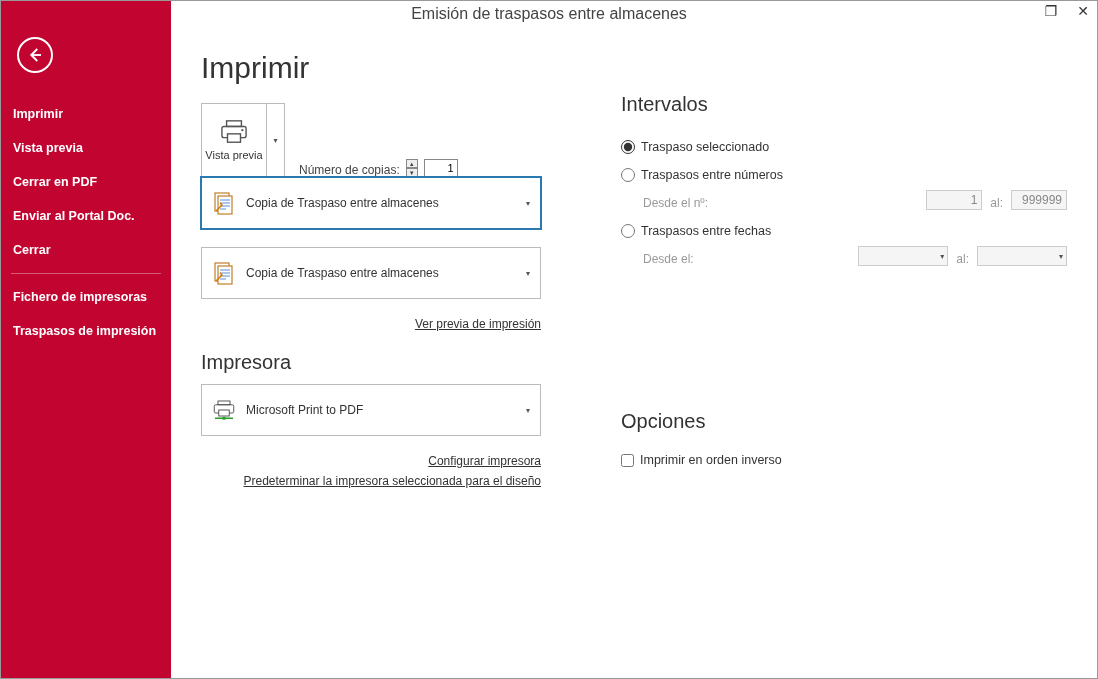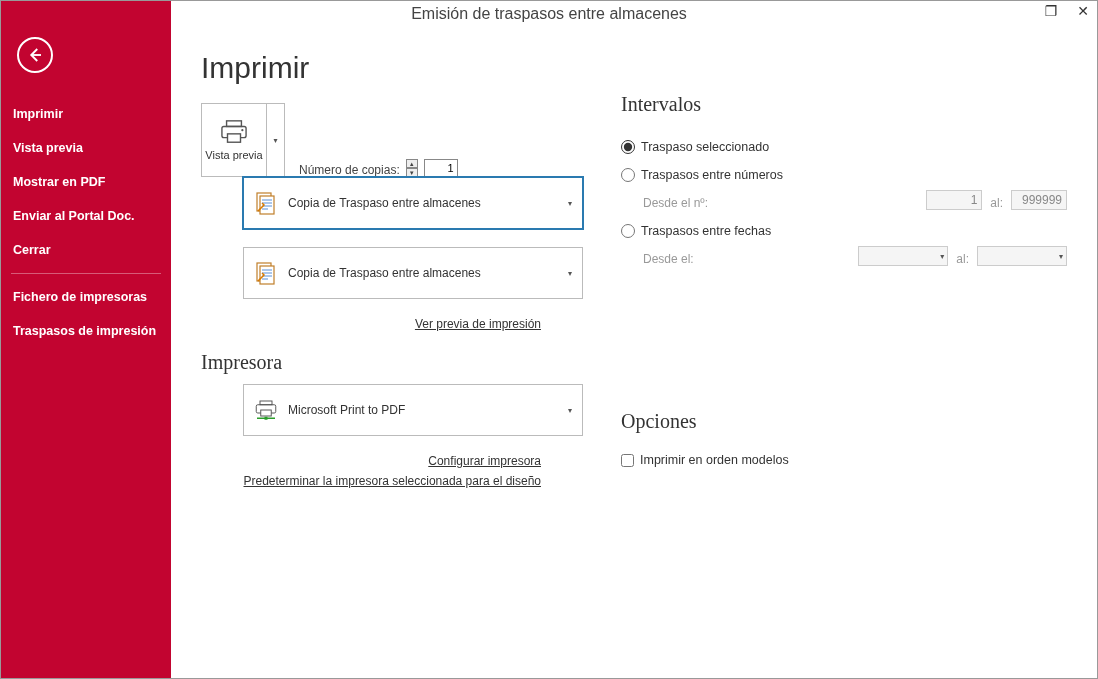--- a/index.html
+++ b/index.html
@@ -20,37 +20,37 @@
 .sidebar-item { padding: 10px 12px; font-size: 12.5px; font-weight: 600; cursor: pointer; }
 .sidebar-hr { border: none; border-top: 1px solid rgba(255,255,255,0.35); margin: 6px 10px; }
 
 
 .main { flex: 1; padding: 50px 30px 20px 30px; display: flex; gap: 0; position: relative; }
 .left-col { width: 390px; }
 .preview-col { width: 140px; margin-left:-20px; }
 .right-col { flex: 1; padding-left: 30px; }
 
 h1.page-title { font-size: 30px; font-weight: 300; color: #333; margin-bottom: 18px; }
-h2.section { font-size: 20px; font-weight: 400; color: #333; margin-bottom: 10px; margin-top: 20px; font-family: Liberation Serif, serif;}
+h2.section { font-size: 20px; font-weight: 400; color: #333; margin-bottom: 10px; margin-top: 20px;}
 
 
 .preview-row { display: flex; align-items: flex-end; gap: 14px; }
 .preview-btn { border: 1px solid #bbb; width: 84px; height: 74px; display: flex; position:relative;}
 .preview-btn .pb-body{ flex:1; display:flex; flex-direction:column; align-items:center; justify-content:center; gap:4px;}
 .preview-btn .pb-drop{ width:18px; border-left:1px solid #bbb; display:flex; align-items:center; justify-content:center; font-size:8px; color:#555;}
 .preview-btn svg.printer { width: 30px; height: 26px; }
 .preview-btn .pb-label { font-size: 11px; color: #333; }
 
 .copies-row { display:flex; align-items:flex-end; gap:6px; font-size:12px; color:#444; }
 .copies-row input { width: 34px; height:18px; font-size:11px; text-align:right; padding-right:3px; border:1px solid #888;}
 .spinner { display:flex; flex-direction:column;}
 .spinner span{ width:12px; height:9px; border:1px solid #888; font-size:6px; display:flex; align-items:center; justify-content:center; background:#eee; cursor:pointer;}
 
 
-.combo-row { border: 1px solid #bbb; height: 52px; display: flex; align-items: center; padding: 0 10px; gap: 10px; margin-bottom: 18px; width: 340px; position:relative; cursor:pointer;margin-left:42px;}
+.combo-row { border: 1px solid #bbb; height: 52px; display: flex; align-items: center; padding: 0 10px; gap: 10px; margin-bottom: 18px; width: 340px; position:relative; cursor:pointer;}
 .combo-row.selected { border: 1px solid #2a7ab0; outline: 1px solid #2a7ab0; }
 .combo-row .combo-label { font-size: 12px; color: #333; flex:1;}
 .combo-row .combo-caret { font-size: 8px; color: #555; }
 .doc-icon { width: 24px; height: 24px; display:inline-block; }
 
 .linklike { font-size: 12px; color: #333; text-decoration: underline; text-align: right; display:block; width: 340px; margin-bottom: 6px; cursor:pointer;}
 
 
 .show-check { display:flex; align-items:center; gap:4px; font-size:12px; color:#444; margin-bottom:6px; margin-top: 2px;}
 .show-check input{ accent-color:#444;}
@@ -91,21 +91,21 @@
 
   <div class="sidebar">
     <div class="back-btn">
       <svg viewBox="0 0 24 24" fill="none" stroke="#fff" stroke-width="2.5">
           <path d="M15 4 L7 12 L15 20"></path>
           <path d="M7 12 H20"></path>
         </svg>
     </div>
     <div class="sidebar-item">Imprimir</div>
     <div class="sidebar-item">Vista previa</div>
-    <div class="sidebar-item">Mostrar en PDF</div>
+    <div class="sidebar-item">Cerrar en PDF</div>
     <div class="sidebar-item">Enviar al Portal Doc.</div>
     <div class="sidebar-item">Cerrar</div>
     <hr class="sidebar-hr">
     <div class="sidebar-item">Fichero de impresoras</div>
     <div class="sidebar-item">Traspasos de impresión</div>
   </div>
 
   <div class="main">
 
     <div class="left-col">
@@ -214,18 +214,18 @@
         <div class="datebox">
             <span class="dc">▾</span>
           </div>
       </div>
 
       <div style="height:110px;"></div>
       <h2 class="section">Opciones</h2>
       <div style="height:10px;"></div>
       <label class="check-row">
         <input type="checkbox" style="">
-        <span>Imprimir en orden modelos</span>
+        <span>Imprimir en orden inverso</span>
       </label>
     </div>
 
   </div>
 </div>
 
 </body></html>

